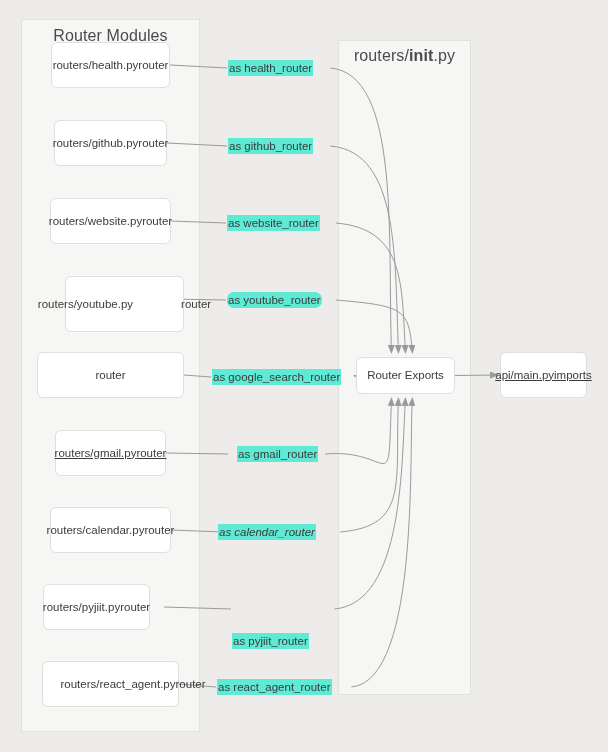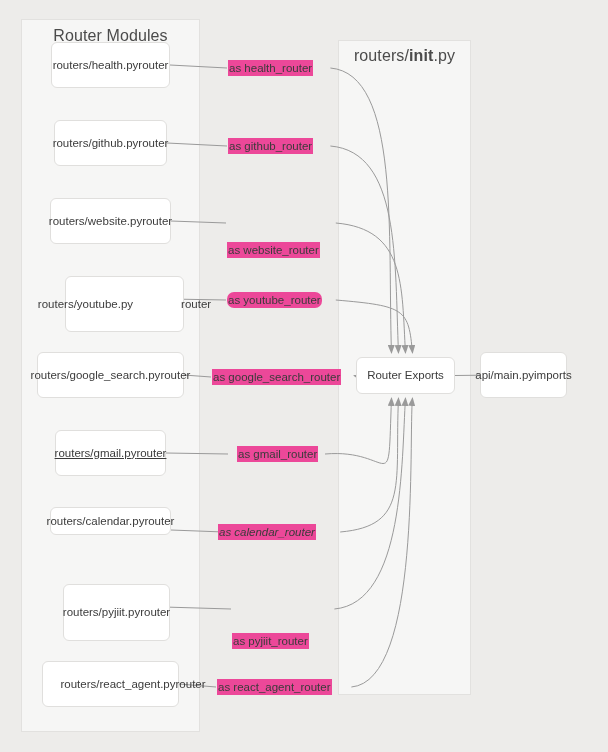--- a/index.html
+++ b/index.html
@@ -51,21 +51,21 @@
     align-items: center;
     justify-content: center;
     color: #3b3b3b;
     font-size: 11.5px;
     line-height: 15px;
     text-align: center;
   }
   .node .l2 { display: block; }
   .edge-label {
     position: absolute;
-    background: #ec4899;
+    background: #5eead4;
     color: #3b3b3b;
     font-size: 11.5px;
     line-height: 14px;
     white-space: nowrap;
     padding: 1px 1px;
     box-sizing: border-box;
   }
   .bold { font-weight: bold; }
 </style>
 </head>
@@ -118,53 +118,52 @@
       <div class="edge-label" style="left: 228px; top: 60px;">as health_router</div>
       <div class="node" style="left: 54px; top: 120px; width: 113px; height: 46px;">
         <span>routers/github.py</span>
         <span class="l2">router</span>
       </div>
       <div class="edge-label" style="left: 228px; top: 138px;">as github_router</div>
       <div class="node" style="left: 50px; top: 198px; width: 121px; height: 46px;">
         <span>routers/website.py</span>
         <span class="l2">router</span>
       </div>
-      <div class="edge-label" style="left: 227px; top: 215px; margin-top: 27px;">as website_router</div>
+      <div class="edge-label" style="left: 227px; top: 215px;">as website_router</div>
       <div class="node" style="left: 65px; top: 276px; width: 119px; height: 56px; gap: 48px;">
         <span>routers/youtube.py</span>
         <span class="l2">router</span>
       </div>
       <div class="edge-label" style="left: 227px; top: 292px; border-radius: 7px;">as youtube_router</div>
       <div class="node" style="left: 37px; top: 352px; width: 147px; height: 46px;">
-        <span>routers/google_search.py</span>
         <span class="l2">router</span>
       </div>
       <div class="edge-label" style="left: 212px; top: 369px;">as google_search_router</div>
       <div class="node" style="left: 55px; top: 430px; width: 111px; height: 46px; text-decoration: underline;">
         <span>routers/gmail.py</span>
         <span class="l2">router</span>
       </div>
       <div class="edge-label" style="left: 229px; top: 446px; margin-left: 8px;">as gmail_router</div>
-      <div class="node" style="left: 50px; top: 507px; width: 121px; height: 28px;">
+      <div class="node" style="left: 50px; top: 507px; width: 121px; height: 46px;">
         <span>routers/calendar.py</span>
         <span class="l2">router</span>
       </div>
       <div class="edge-label" style="left: 218px; top: 524px; font-style: italic;">as calendar_router</div>
-      <div class="node" style="left: 63px; top: 584px; width: 107px; height: 57px;">
+      <div class="node" style="left: 43px; top: 584px; width: 107px; height: 46px;">
         <span>routers/pyjiit.py</span>
         <span class="l2">router</span>
       </div>
       <div class="edge-label" style="left: 232px; top: 601px; margin-top: 32px;">as pyjiit_router</div>
       <div class="node" style="left: 42px; top: 661px; width: 137px; height: 46px; padding-left: 45px;">
         <span>routers/react_agent.py</span>
         <span class="l2">router</span>
       </div>
       <div class="edge-label" style="left: 217px; top: 679px;">as react_agent_router</div>
       <div class="node" style="left: 356px; top: 357px; width: 99px; height: 37px;">
         <span>Router Exports</span>
       </div>
-      <div class="node" style="left: 480px; top: 352px; width: 87px; height: 46px;">
+      <div class="node" style="left: 500px; top: 352px; width: 87px; height: 46px; text-decoration: underline;">
         <span>api/main.py</span>
         <span class="l2">imports</span>
       </div>
     </div>
 
 </div>
 
 </body></html>

